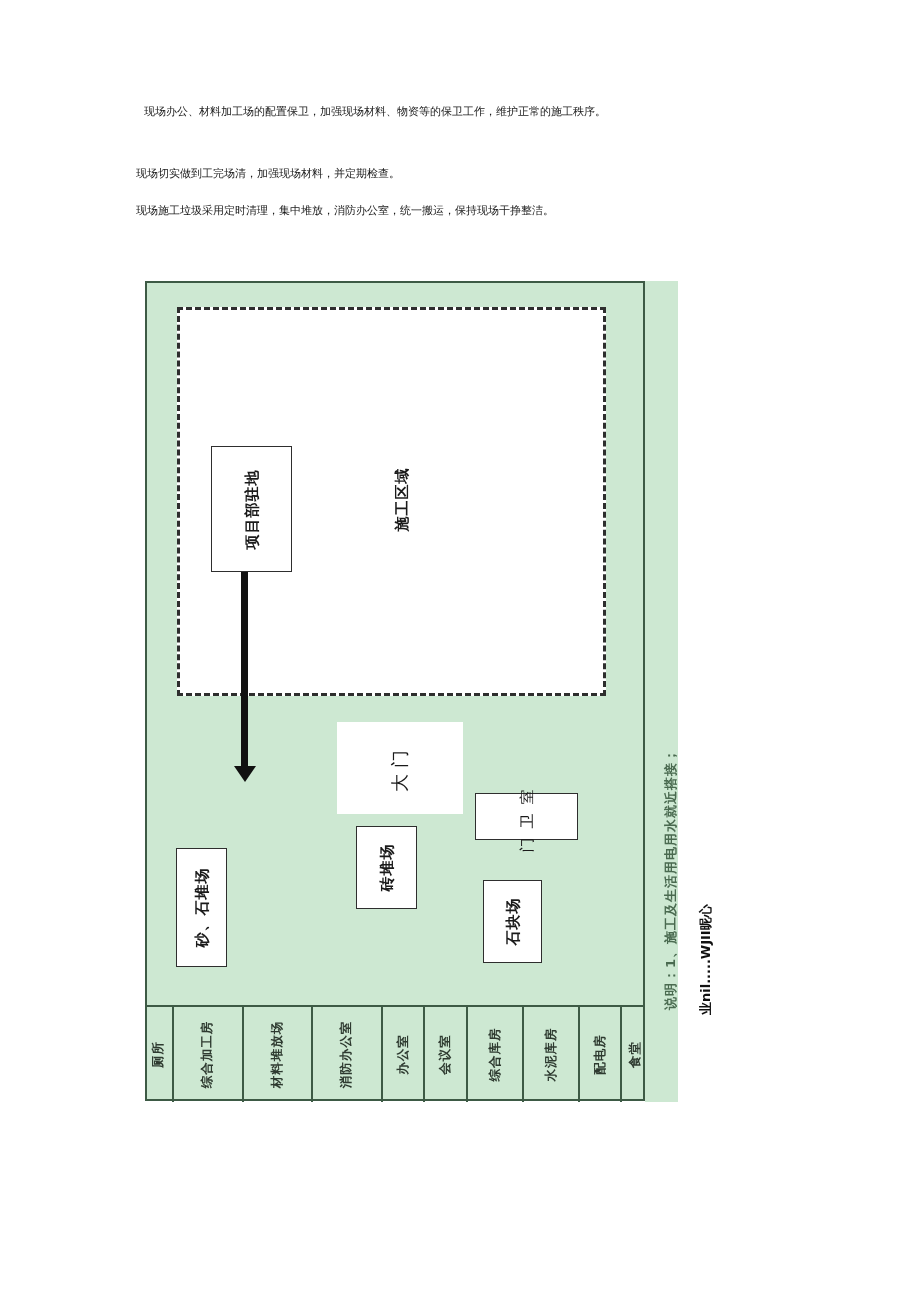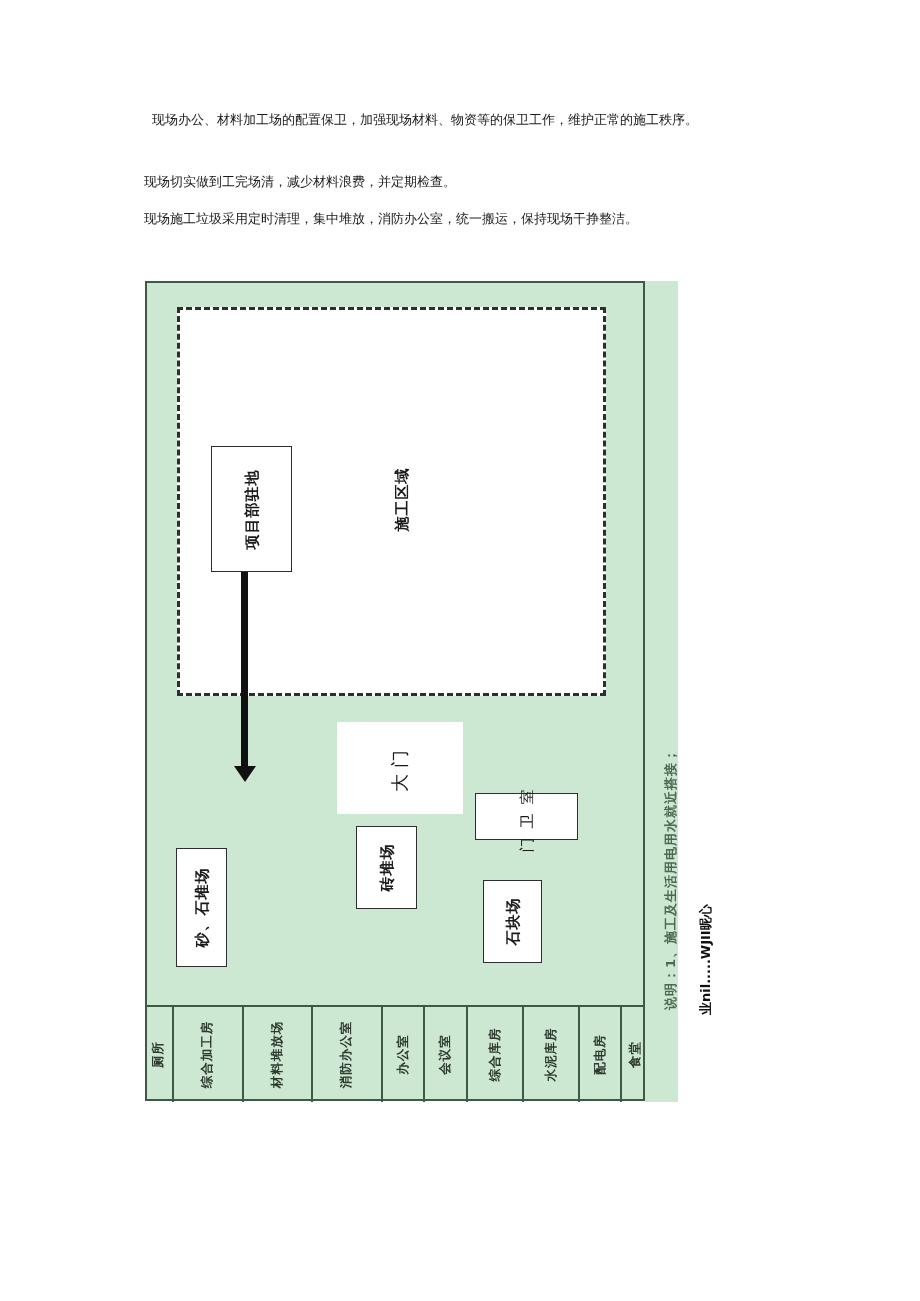--- a/index.html
+++ b/index.html
@@ -1,18 +1,18 @@
 <!DOCTYPE html>
 <html><head>
   <meta charset="utf-8">
   <style>
     html, body { margin: 0; padding: 0; background: #ffffff; }
     body { width: 920px; height: 1301px; position: relative; overflow: hidden;
            font-family: "DejaVu Serif", "Liberation Serif", serif; color: #1a1a1a; }
-    .para { position: absolute; font-size: 13px; line-height: 22px; margin: 8px; }
+    .para { position: absolute; font-size: 11px; line-height: 22px; margin: 0; }
     .p1 { left: 110px; top: 101px; width: 705px; text-indent: 34px; }
     .p2 { left: 136px; top: 163px; }
     .p3 { left: 136px; top: 200px; }
 
     .side-strip { position: absolute; left: 645px; top: 281px; width: 33px; height: 821px; background: #cde8d2; }
     .frame { position: absolute; left: 145px; top: 281px; width: 500px; height: 820px;
              background: #cde8d2; border: 2px solid #3d5a45; box-sizing: border-box; }
     .zone { position: absolute; left: 177px; top: 307px; width: 429px; height: 389px;
             background: #ffffff; border: 3px dashed #2e2e2e; box-sizing: border-box; }
     .box { position: absolute; background: #ffffff; border: 1.5px solid #2e2e2e; box-sizing: border-box;
@@ -31,21 +31,21 @@
             font-family: "DejaVu Sans", "Liberation Sans", sans-serif; font-size: 13px; font-weight: bold;
             color: #4a6a50; white-space: nowrap; letter-spacing: 1px; }
     .ocr { position: absolute; left: 697px; top: 1015px; transform-origin: 0 0; transform: rotate(-90deg);
            font-family: "DejaVu Sans", "Liberation Sans", sans-serif; font-size: 13px; color: #111;
            white-space: nowrap; font-weight: bold; }
   </style>
 </head>
 <body>
 
 <p class="para p1">现场办公、材料加工场的配置保卫，加强现场材料、物资等的保卫工作，维护正常的施工秩序。</p>
-<p class="para p2">现场切实做到工完场清，减少材料浪费，并定期检查。</p>
+<p class="para p2">现场切实做到工完场清，加强现场材料，并定期检查。</p>
 <p class="para p3">现场施工垃圾采用定时清理，集中堆放，消防办公室，统一搬运，保持现场干挣整洁。</p>
 
 <div class="side-strip"></div>
 
 <div class="frame"></div>
 
 <div class="zone">
   <div style="position:absolute;left:190px;top:180px;" class="rot rot-lbl">施工区域</div>
 </div>
 

